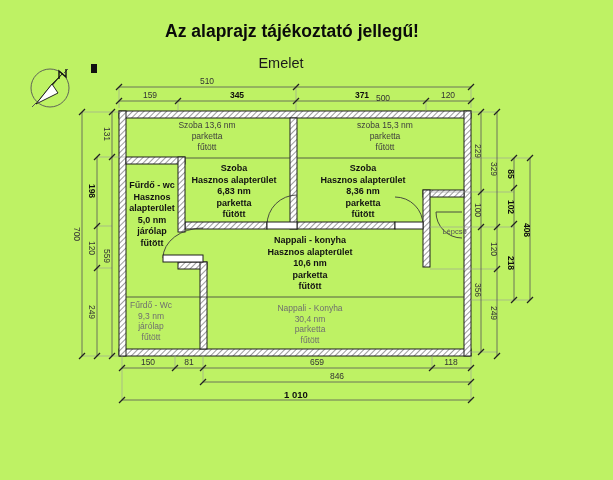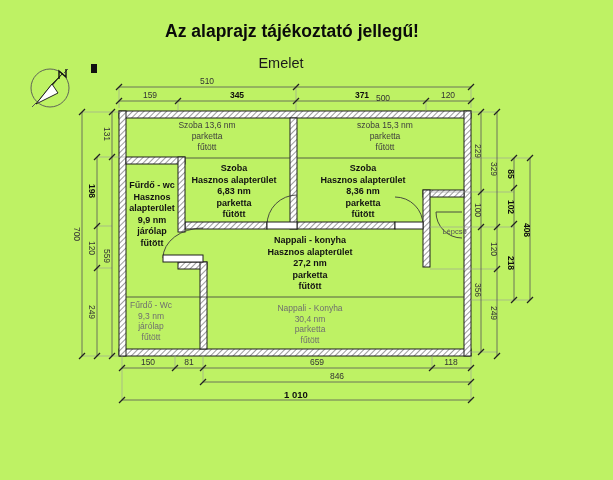--- a/index.html
+++ b/index.html
@@ -207,34 +207,34 @@
     <div>Szoba</div>
     <div>Hasznos alapterület</div>
     <div>8,36 nm</div>
     <div>parketta</div>
     <div>fűtött</div>
   </div>
   <div class="lbl room-useful" style="left:152px;top:180px;">
     <div>Fűrdő - wc</div>
     <div>Hasznos</div>
     <div>alapterület</div>
-    <div>9,9 nm</div>
+    <div>5,0 nm</div>
     <div>járólap</div>
     <div>fűtött</div>
   </div>
   <div class="lbl room-gray" style="left:151px;top:300px;">
     <div>Fűrdő - Wc</div>
     <div>9,3 nm</div>
     <div>járólap</div>
     <div>fűtött</div>
   </div>
   <div class="lbl room-useful" style="left:310px;top:235px;">
     <div>Nappali - konyha</div>
     <div>Hasznos alapterület</div>
-    <div>27,2 nm</div>
+    <div>10,6 nm</div>
     <div>parketta</div>
     <div>fűtött</div>
   </div>
   <div class="lbl room-gray" style="left:310px;top:303px;">
     <div>Nappali - Konyha</div>
     <div>30,4 nm</div>
     <div>parketta</div>
     <div>fűtött</div>
   </div>
   <div class="lbl stairs-lbl" style="left:443px;top:227px;">Lépcső</div>

